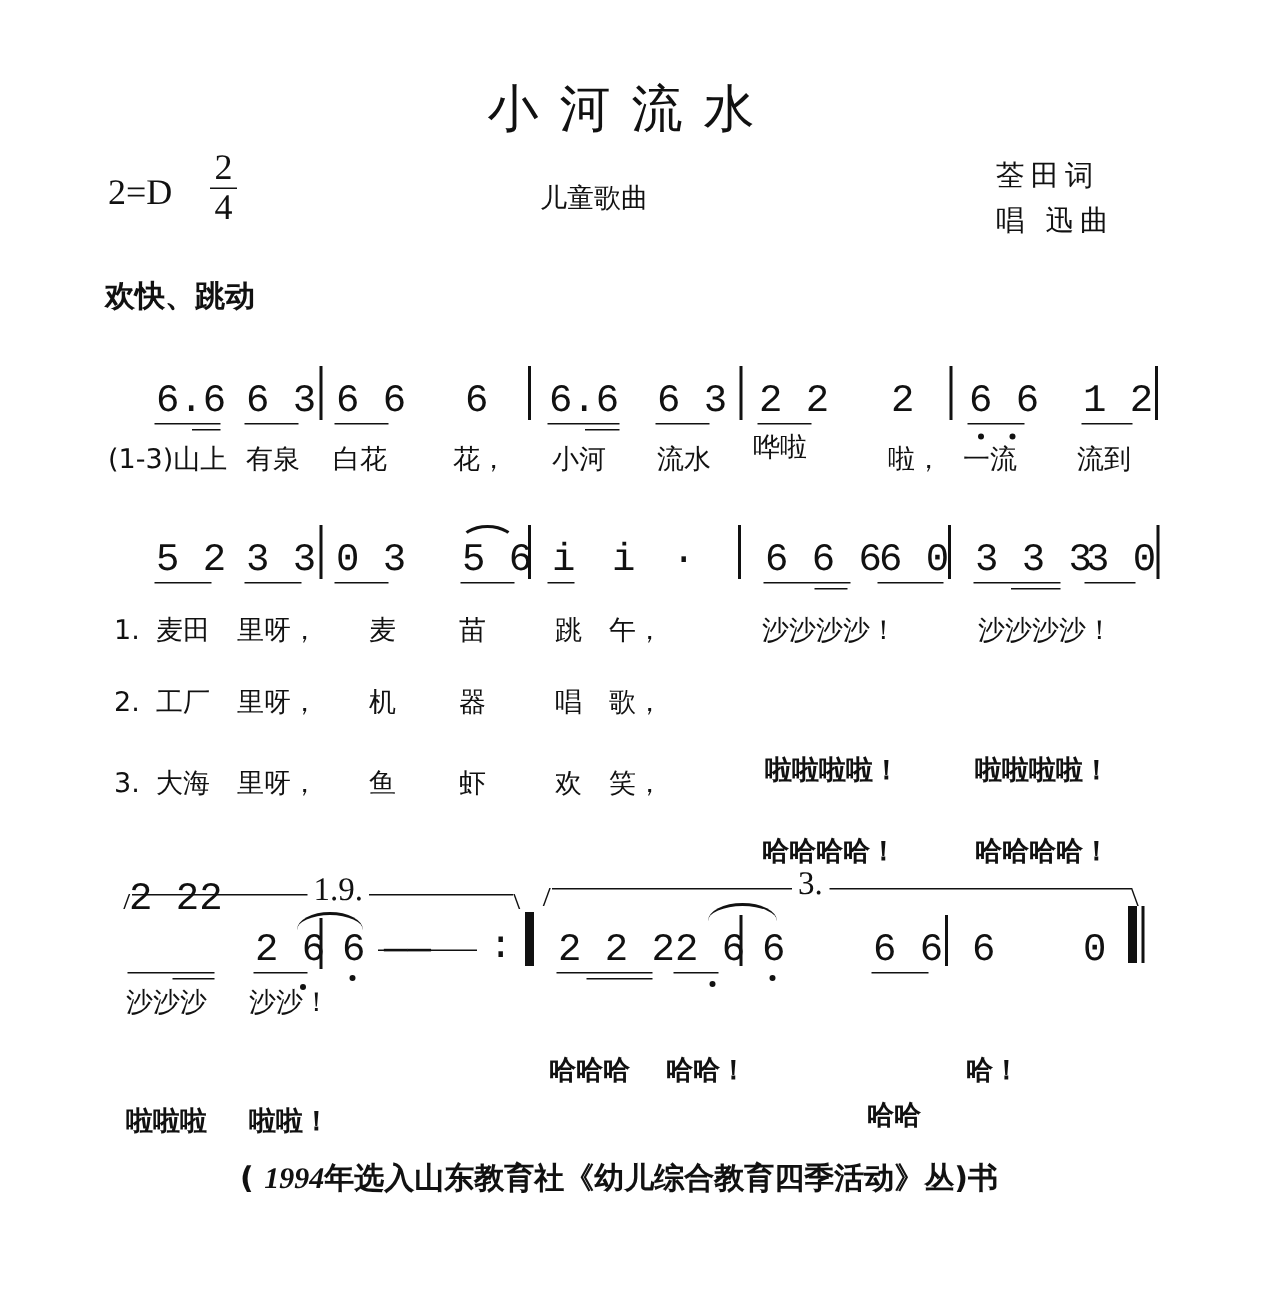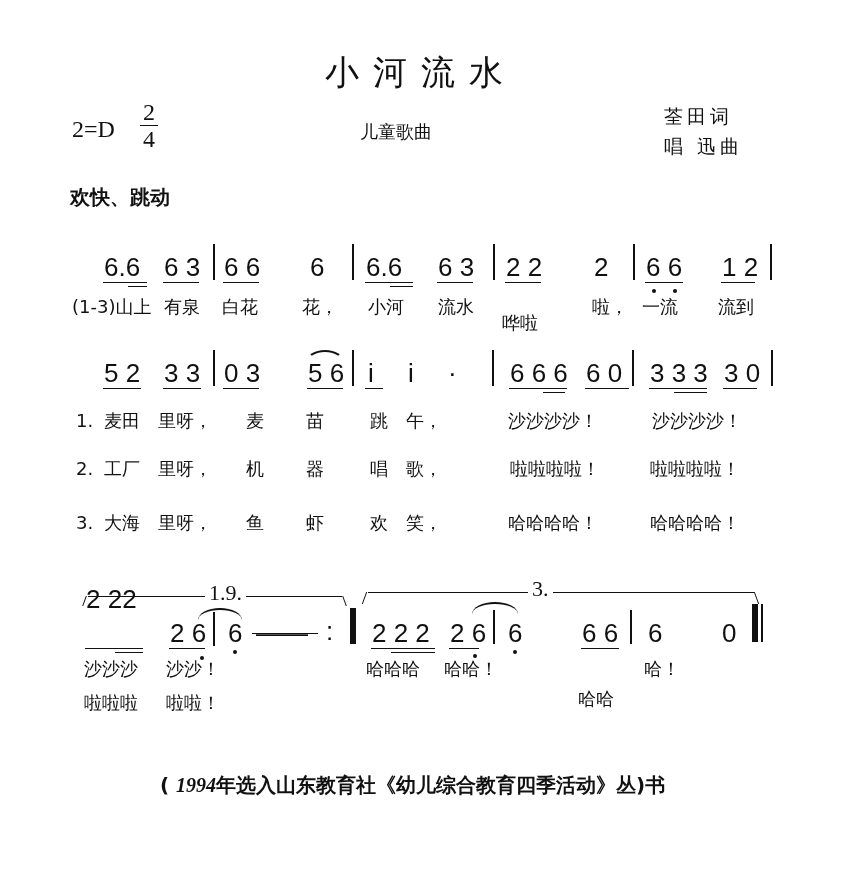--- a/index.html
+++ b/index.html
@@ -7,23 +7,23 @@
          font-family: "DejaVu Serif", "Liberation Serif", serif; color: #111; }
   .abs { position: absolute; white-space: nowrap; }
   .title { left: 0; width: 842px; top: 50px; text-align: center; font-size: 34px; letter-spacing: 14px; font-family: "DejaVu Serif", serif; }
   .key { left: 72px; top: 116px; font-size: 24px; font-family: "Liberation Serif", serif; }
   .frac { position: absolute; left: 140px; top: 100px; width: 18px; text-align: center; font-family: "Liberation Serif", serif; font-size: 24px; line-height: 24px; }
   .frac .line { border-top: 1.5px solid #111; margin: 1px 0; }
   .genre { left: 360px; top: 120px; font-size: 18px; font-family: "DejaVu Sans", sans-serif; }
   .credit { left: 664px; font-size: 19px; font-family: "DejaVu Sans", sans-serif; letter-spacing: 4px; }
   .tempo { left: 70px; top: 184px; font-size: 20px; font-weight: bold; font-family: "DejaVu Sans", sans-serif; }
 
-  .n { position: absolute; font-family: Liberation Sans, sans-serif; font-size: 26px; line-height: 30px; }
+  .n { position: absolute; font-family: Liberation Mono, monospace; font-size: 26px; line-height: 30px; }
   .ly { position: absolute; font-family: "DejaVu Sans", sans-serif; font-size: 18px; line-height: 22px; }
-  .lyb { font-weight: normal; }
+  .lyb { font-weight: bold; margin-top: 45px; }
   .ul { position: absolute; border-top: 1.6px solid #111; height: 0; }
   .bar { position: absolute; width: 2px; background: #111; }
   .thick { position: absolute; width: 6px; background: #111; }
   .dot { position: absolute; width: 4px; height: 4px; border-radius: 50%; background: #111; }
   .tie { position: absolute; border: 2px solid #111; border-bottom: none; border-left-color: transparent; border-right-color: transparent; border-radius: 50% 50% 0 0 / 100% 100% 0 0; height: 10px; }
   .tie2 { position: absolute; border-top: 2px solid #111; border-radius: 50% 50% 0 0 / 100% 100% 0 0; height: 10px; }
   .volta { position: absolute; border-top: 1.6px solid #111; height: 0; }
   .vlabel { position: absolute; font-family: "Liberation Serif", serif; font-size: 22px; background: #fff; padding: 0 4px; }
   .footer { left: 128px; top: 772px; font-size: 20px; font-weight: bold; font-family: "DejaVu Sans", sans-serif; margin-left: 32px; }
   .footer i { font-family: "Liberation Serif", serif; }
@@ -71,21 +71,21 @@
   <span class="n" style="left:722px;top:252px">1 2</span>
   <div class="ul" style="left:721px;top:282px;width:34px"></div>
   <div class="bar" style="left:770px;top:244px;height:36px"></div>
 
   <span class="ly" style="left:72px;top:296px">(1-3)山上</span>
   <span class="ly" style="left:164px;top:296px">有泉</span>
   <span class="ly" style="left:222px;top:296px">白花</span>
   <span class="ly" style="left:302px;top:296px">花，</span>
   <span class="ly" style="left:368px;top:296px">小河</span>
   <span class="ly" style="left:438px;top:296px">流水</span>
-  <span class="ly" style="left:502px;top:312px">哗啦</span>
+  <span class="ly" style="left:502px;top:288px">哗啦</span>
   <span class="ly" style="left:592px;top:296px">啦，</span>
   <span class="ly" style="left:642px;top:296px">一流</span>
   <span class="ly" style="left:718px;top:296px">流到</span>
 </div>
 
 <div>
   <span class="n" style="left:104px;top:358px">5 2</span>
   <div class="ul" style="left:103px;top:388px;width:38px"></div>
   <span class="n" style="left:164px;top:358px">3 3</span>
   <div class="ul" style="left:163px;top:388px;width:38px"></div>

